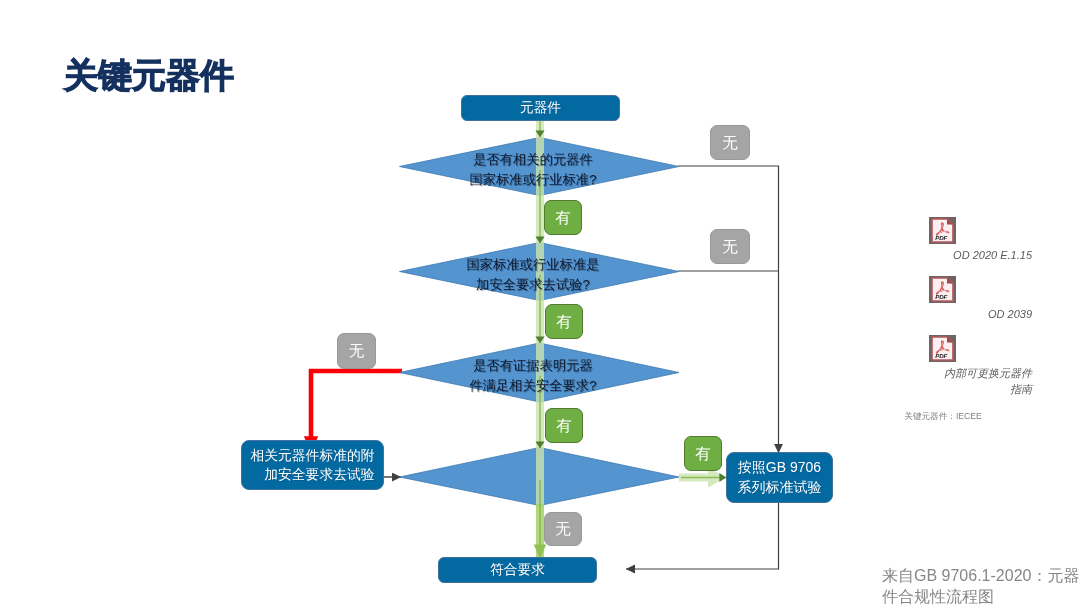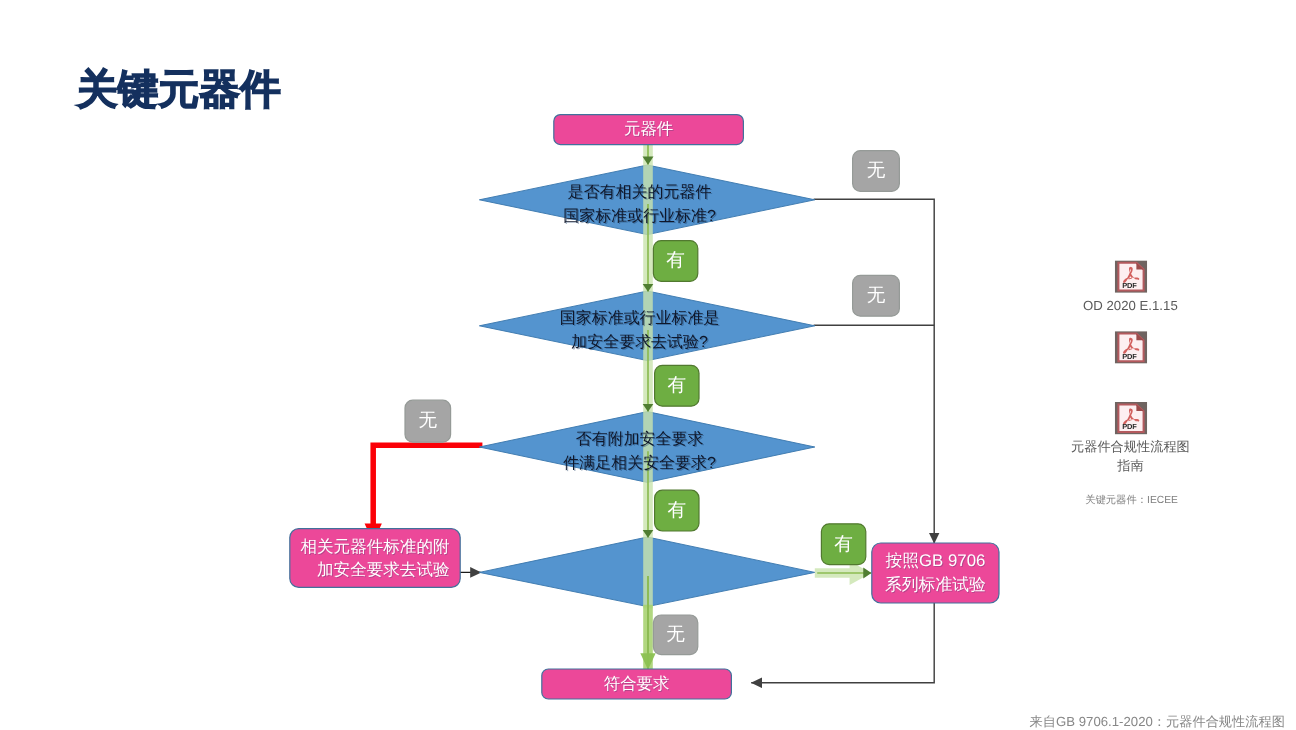--- a/index.html
+++ b/index.html
@@ -4,31 +4,31 @@
 <title>关键元器件</title>
 <style>
   html,body{margin:0;padding:0;}
   *{box-sizing:border-box;}
   body{width:1080px;height:608px;background:#ffffff;overflow:hidden;
        font-family:"Liberation Sans","DejaVu Sans",sans-serif;}
   .slide{position:relative;width:1080px;height:542px;background:#ffffff;padding-left:48px;}
   .title{position:absolute;left:64px;top:58px;font-size:34px;font-weight:bold;
          color:#14305E;line-height:1;-webkit-text-stroke:1.1px #14305E;}
   svg.flow{position:absolute;left:0;top:0;width:1080px;height:608px;}
-  .src-note{position:absolute;left:858px;top:566px;font-size:11px;color:#878787;margin-top:28px;}
+  .src-note{position:absolute;left:882px;top:566px;font-size:16px;color:#878787;}
 
   .ml{white-space:pre-line;}
 
   .node{position:absolute;display:flex;align-items:center;justify-content:center;
         text-align:center;color:#ffffff;}
-  .box{background:#ec4899;border:1px solid #41719C;border-radius:8px;
+  .box{background:#0369a1;border:1px solid #41719C;border-radius:8px;
        font-size:13.8px;line-height:19.5px;
        text-shadow:0.7px 0.7px 0 rgba(21,54,98,0.25);}
   .start{left:461px;top:95px;width:159px;height:26px;border-radius:6px;font-size:13.7px;}
-  .end{left:451px;top:557px;width:159px;height:26px;border-radius:6px;font-size:13.7px;}
+  .end{left:438px;top:557px;width:159px;height:26px;border-radius:6px;font-size:13.7px;}
   .leftbox{left:241px;top:440px;width:143px;height:50px;text-align:right;}
   .rightbox{left:726px;top:452px;width:107px;height:51px;font-size:14px;}
 
   .dtext{position:absolute;color:#0f172a;font-size:13.3px;line-height:20px;
          text-align:center;width:280px;left:393px;
          text-shadow:1px 1px 0 rgba(21,54,98,0.40);}
   .d1{top:150px;}
   .d2{top:255px;}
   .d3{top:356px;}
   .d4{top:460px;}
@@ -39,21 +39,21 @@
   .badge.gray{background:#A5A5A5;border:1px solid #959A97;}
   .b-g1{left:544px;top:200px;width:38px;height:35px;}
   .b-g2{left:545px;top:304px;width:38px;height:35px;}
   .b-g3{left:545px;top:408px;width:38px;height:35px;}
   .b-g4{left:684px;top:436px;width:38px;height:35px;}
   .b-n1{left:710px;top:125px;width:40px;height:35px;}
   .b-n2{left:710px;top:229px;width:40px;height:35px;}
   .b-n3{left:337px;top:333px;width:39px;height:36px;}
   .b-n4{left:544px;top:512px;width:38px;height:34px;}
 
-  .att{position:absolute;width:180px;text-align:center;left:852px;}
+  .att{position:absolute;width:180px;text-align:right;left:852px;font-style:italic;}
   .att .pdficon{display:block;line-height:0;margin:0 auto 4px;width:27px;}
   .attlabel{display:block;font-size:11px;color:#5a5a5a;line-height:1.42;}
   .a1{top:217px;}
   .a2{top:276px;}
   .a3{top:335px;}
   .srcline{position:absolute;left:853px;top:411px;width:180px;text-align:center;
            font-size:8.6px;color:#7f7f7f;}
 </style>
 </head>
 <body>
@@ -136,21 +136,21 @@
 
   <div class="node box rightbox">
     <span class="ml">按照GB 9706
 系列标准试验</span>
   </div>
 
   <div class="dtext d1"><span class="ml">是否有相关的元器件
 国家标准或行业标准?</span></div>
   <div class="dtext d2"><span class="ml">国家标准或行业标准是
 加安全要求去试验?</span></div>
-  <div class="dtext d3"><span class="ml">否有附加安全要求
+  <div class="dtext d3"><span class="ml">是否有证据表明元器
 件满足相关安全要求?</span></div>
 
   <div class="badge green b-g1">
       <span>有</span>
     </div>
   <div class="badge green b-g2">
       <span>有</span>
     </div>
   <div class="badge green b-g3">
       <span>有</span>
@@ -187,32 +187,33 @@
   <div class="att a2">
     <span class="pdficon">
       <svg viewBox="0 0 27 27" width="27" height="27">
         <rect x="0" y="0" width="27" height="27" fill="#6f6461"></rect>
         <path d="M3.0,2.0 h15.0 l6.0,5.6 v17.4 h-21.0 z" fill="#fdeff1" stroke="#b45a5e" stroke-width="1.7"></path>
         <path d="M18.0,2.0 l6.0,5.6 h-6.0 z" fill="#9c4b4b"></path>
         <path d="M13.2,5.6 c1.3,-0.2 1.9,0.8 1.7,2.2 c-0.2,1.5 -1.3,3.3 -1.3,3.3 c0.7,1.5 1.7,2.7 2.8,3.3 c1.7,-0.3 3.4,-0.1 3.9,0.7 c0.5,0.8 -0.5,1.6 -1.7,1.3 c-1.1,-0.3 -2.3,-1.2 -3.2,-2.1 c-1.6,0.2 -3.4,0.7 -4.7,1.3 c-1.0,1.9 -2.2,3.3 -3.2,3.2 c-0.8,-0.1 -0.8,-1.2 0,-2.2 c0.7,-0.9 1.8,-1.6 2.9,-2.1 c0.8,-1.5 1.6,-3.2 2.1,-4.6 c-0.5,-1.1 -0.8,-2.4 -0.6,-3.5 c0.1,-0.7 0.5,-1.1 1.3,-1.2 z M13.2,7.3 c-0.4,0.1 -0.4,1.5 -0.1,2.5 c0.5,-1.1 0.6,-2.6 0.1,-2.5 z M12.8,12.9 c-0.4,1.1 -0.9,2.2 -1.4,3.1 c0.9,-0.4 2.0,-0.7 3.0,-0.9 c-0.6,-0.7 -1.2,-1.4 -1.6,-2.2 z M17.2,15.6 c0.7,0.5 1.5,0.9 2.1,1.0 c0.5,0.1 0.6,-0.3 0.1,-0.5 c-0.5,-0.2 -1.4,-0.4 -2.2,-0.5 z M9.0,18.3 c-0.7,0.4 -1.3,1.0 -1.4,1.4 c0.4,-0.1 1.0,-0.8 1.4,-1.4 z" fill="#d2605e"></path>
         <text x="12.2" y="22.9" font-size="6.2" font-weight="bold" fill="#262626" text-anchor="middle" font-family="'Liberation Sans',sans-serif" letter-spacing="-0.2">PDF</text>
       </svg>
     </span>
+    <span class="attlabel">OD 2039</span>
   </div>
 
   <div class="att a3">
     <span class="pdficon">
       <svg viewBox="0 0 27 27" width="27" height="27">
         <rect x="0" y="0" width="27" height="27" fill="#6f6461"></rect>
         <path d="M3.0,2.0 h15.0 l6.0,5.6 v17.4 h-21.0 z" fill="#fdeff1" stroke="#b45a5e" stroke-width="1.7"></path>
         <path d="M18.0,2.0 l6.0,5.6 h-6.0 z" fill="#9c4b4b"></path>
         <path d="M13.2,5.6 c1.3,-0.2 1.9,0.8 1.7,2.2 c-0.2,1.5 -1.3,3.3 -1.3,3.3 c0.7,1.5 1.7,2.7 2.8,3.3 c1.7,-0.3 3.4,-0.1 3.9,0.7 c0.5,0.8 -0.5,1.6 -1.7,1.3 c-1.1,-0.3 -2.3,-1.2 -3.2,-2.1 c-1.6,0.2 -3.4,0.7 -4.7,1.3 c-1.0,1.9 -2.2,3.3 -3.2,3.2 c-0.8,-0.1 -0.8,-1.2 0,-2.2 c0.7,-0.9 1.8,-1.6 2.9,-2.1 c0.8,-1.5 1.6,-3.2 2.1,-4.6 c-0.5,-1.1 -0.8,-2.4 -0.6,-3.5 c0.1,-0.7 0.5,-1.1 1.3,-1.2 z M13.2,7.3 c-0.4,0.1 -0.4,1.5 -0.1,2.5 c0.5,-1.1 0.6,-2.6 0.1,-2.5 z M12.8,12.9 c-0.4,1.1 -0.9,2.2 -1.4,3.1 c0.9,-0.4 2.0,-0.7 3.0,-0.9 c-0.6,-0.7 -1.2,-1.4 -1.6,-2.2 z M17.2,15.6 c0.7,0.5 1.5,0.9 2.1,1.0 c0.5,0.1 0.6,-0.3 0.1,-0.5 c-0.5,-0.2 -1.4,-0.4 -2.2,-0.5 z M9.0,18.3 c-0.7,0.4 -1.3,1.0 -1.4,1.4 c0.4,-0.1 1.0,-0.8 1.4,-1.4 z" fill="#d2605e"></path>
         <text x="12.2" y="22.9" font-size="6.2" font-weight="bold" fill="#262626" text-anchor="middle" font-family="'Liberation Sans',sans-serif" letter-spacing="-0.2">PDF</text>
       </svg>
     </span>
-    <span class="attlabel ml">元器件合规性流程图
+    <span class="attlabel ml">内部可更换元器件
 指南</span>
   </div>
 
   <div class="srcline">关键元器件：IECEE</div>
 
   <div class="src-note">来自GB 9706.1-2020：元器件合规性流程图</div>
 </div>
 
 </body></html>

